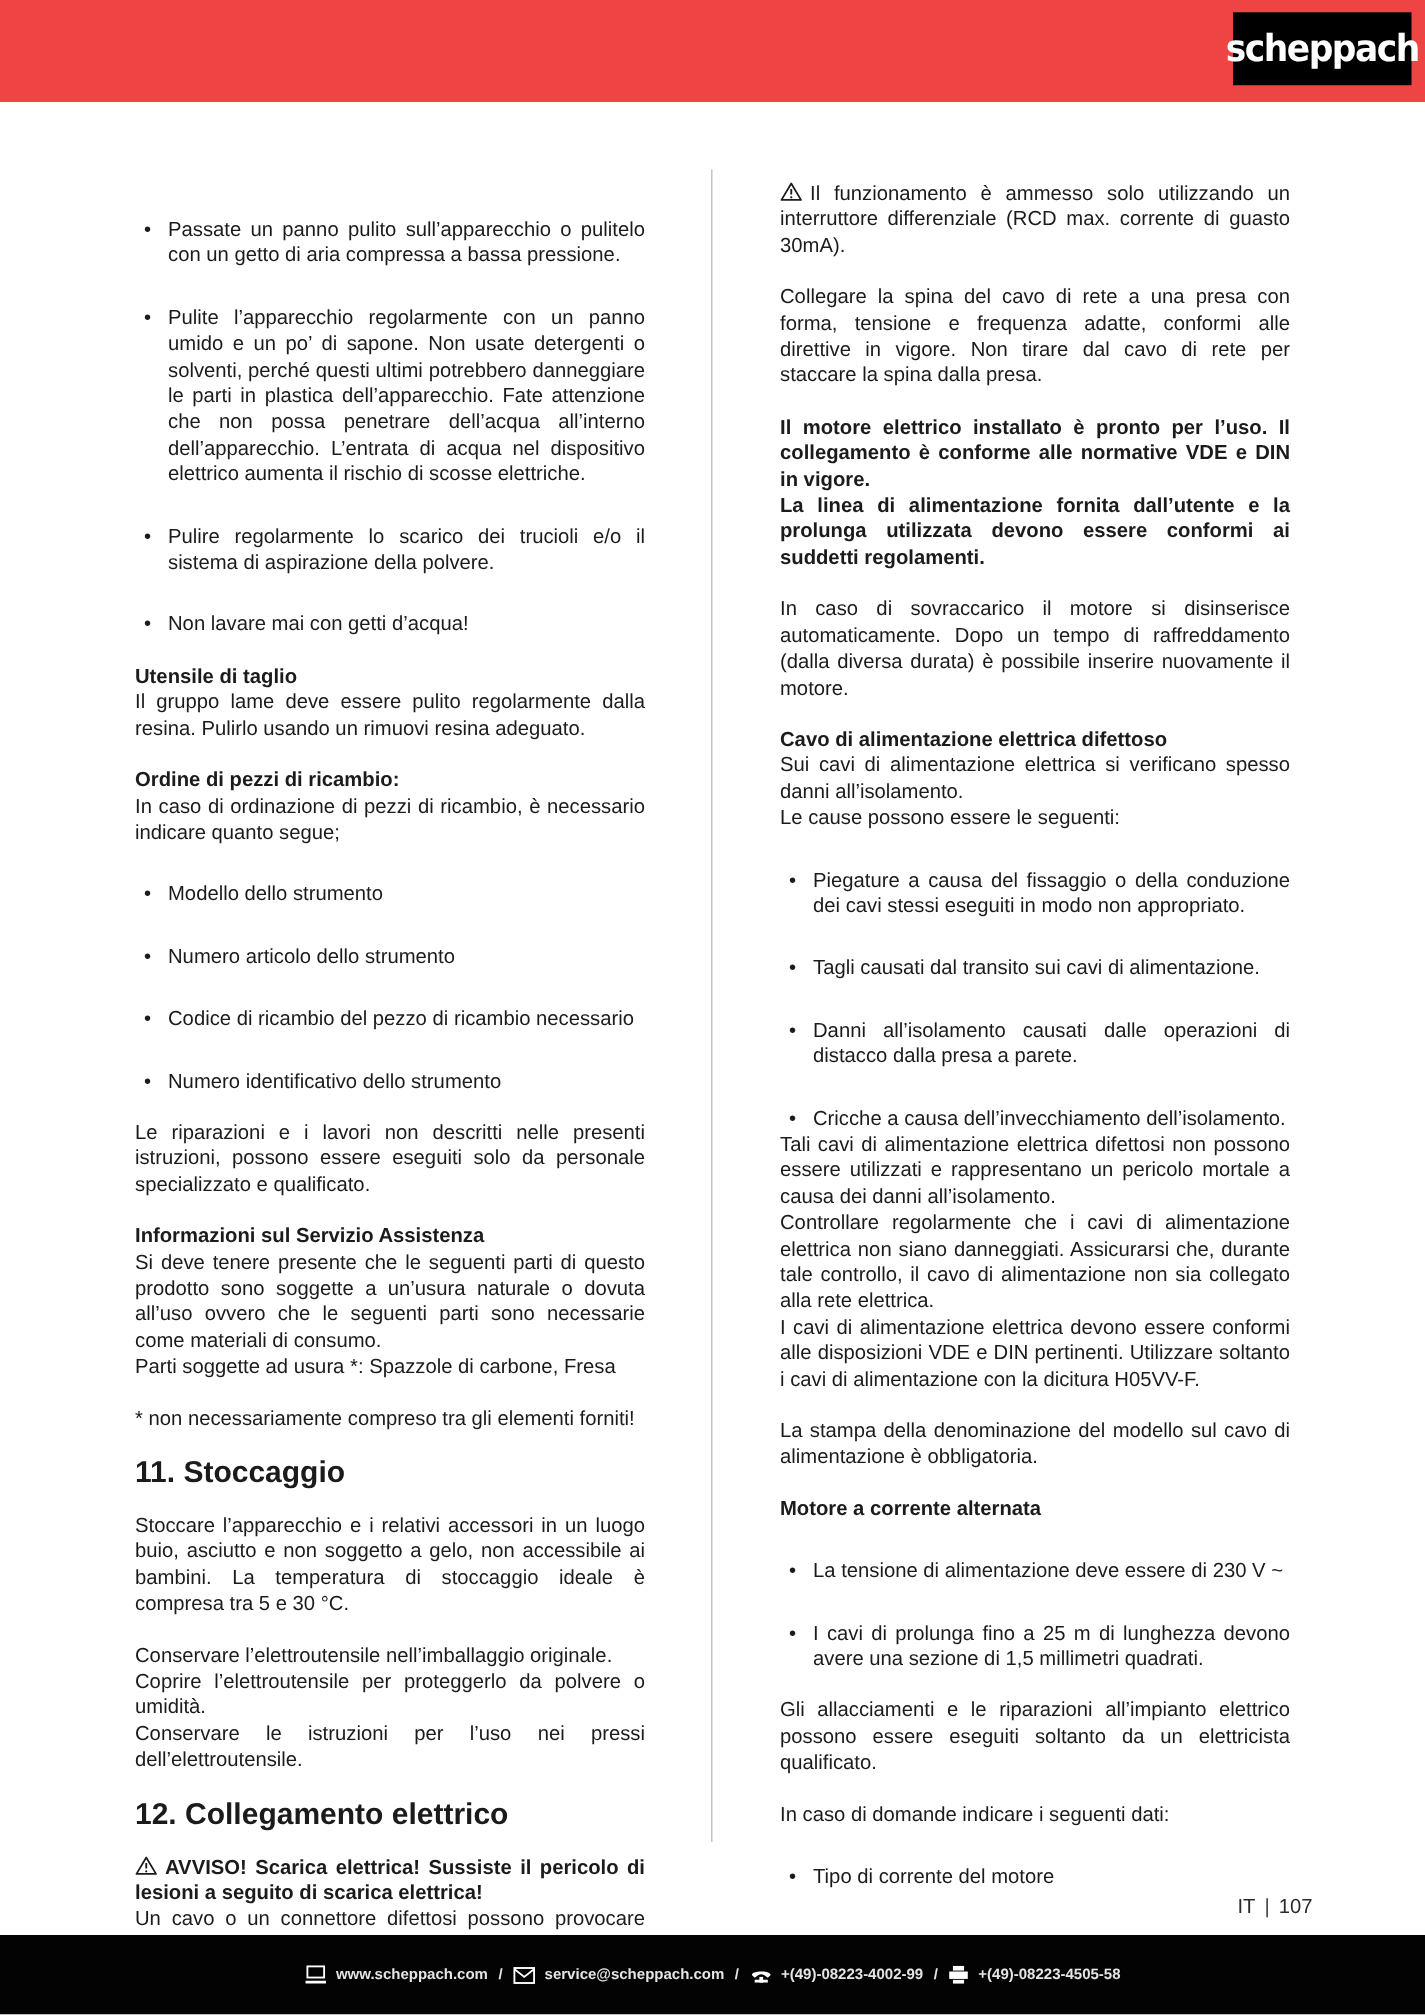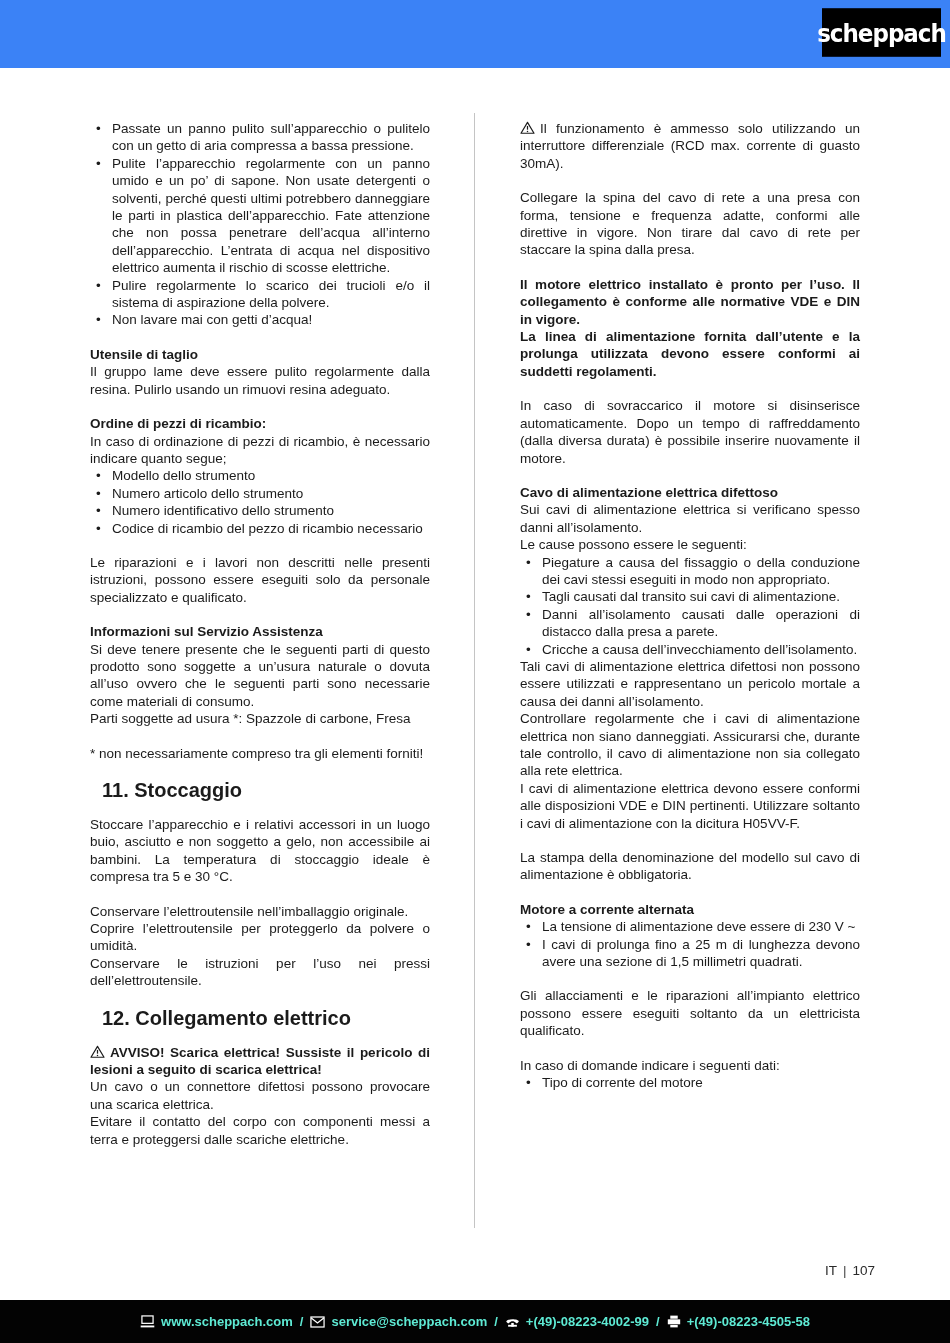--- a/index.html
+++ b/index.html
@@ -4,21 +4,21 @@
 <style>
   html,body { margin:0; padding:0; }
   body {
     width:950px; height:1343px; position:relative; overflow:hidden;
     background:#ffffff; color:#1b1b1b;
     font-family:"Liberation Sans", sans-serif;
   }
   
   .header-bar {
     position:absolute; top:0; left:0; width:950px; height:68px;
-    background:#3b82f6;
+    background:#ef4444;
   }
   .logo-box {
     position:absolute; top:10px; right:9px; width:119px; height:45px;
     background:#000; color:#fff;
     display:flex; align-items:center; justify-content:center;
     font-weight:bold; font-size:23px; letter-spacing:-1px;
     font-family:"DejaVu Sans", sans-serif;
     transform:scaleY(1.08);
   }
   
@@ -33,40 +33,40 @@
   .col-right { left:430px; }
   .col-divider {
     position:absolute; left:474px; top:113px; width:1px; height:1115px;
     background:#c4c4c4;
   }
   .p { margin:0; }
   .bold, .heading { font-weight:bold; }
   .gap { height:17px; }
   .title {
     font-size:20px; font-weight:bold; line-height:25px;
-    margin:16px 0 13px 12px; text-align:left;
+    margin:16px 0 13px 0; text-align:left;
   }
   ul.bullets { list-style:none; margin:0; padding:0; }
-  ul.bullets li { position:relative; padding-left:22px; }
+  ul.bullets li { position:relative; padding-left:22px;margin-top:24px; }
   ul.bullets li::before {
     content:"\2022"; position:absolute; left:6px; top:0;
   }
   .warn-icon { display:inline-block; vertical-align:-1px; margin-right:5px; }
   
   .page-number {
     position:absolute; top:1263px; right:75px;
     font-size:13.5px; color:#2a2a2a;
   }
   .page-number .sep { padding:0 6px; font-weight:normal; color:#444; }
   
   .footer-bar {
-    position:absolute; left:0; bottom:0; width:950px; height:43px;
-    background:#030303; color:#5eead4;
+    position:absolute; left:0; bottom:0; width:950px; height:53px;
+    background:#030303; color:#e5e5e5;
     display:flex; align-items:center; justify-content:center;
-    font-size:13px; font-weight:bold;
+    font-size:10px; font-weight:bold;
   }
   .footer-bar .seg { display:inline-flex; align-items:center; }
   .footer-bar .f-icon { margin:0 6px 0 0; display:inline-block; }
   .footer-bar .slash { padding:0 7px; }
 </style>
 </head>
 <body>
 
 <div class="header-bar">
   <div class="logo-box">
@@ -85,22 +85,22 @@
       </ul>
       <div class="gap"></div>
       <div class="heading">Utensile di taglio</div>
       <div class="p">Il gruppo lame deve essere pulito regolarmente dalla resina. Pulirlo usando un rimuovi resina adeguato.</div>
       <div class="gap"></div>
       <div class="heading">Ordine di pezzi di ricambio:</div>
       <div class="p">In caso di ordinazione di pezzi di ricambio, è necessario indicare quanto segue;</div>
       <ul class="bullets">
         <li>Modello dello strumento</li>
         <li>Numero articolo dello strumento</li>
+        <li>Codice di ricambio del pezzo di ricambio necessario</li>
         <li>Numero identificativo dello strumento</li>
-        <li>Codice di ricambio del pezzo di ricambio necessario</li>
       </ul>
       <div class="gap"></div>
       <div class="p">Le riparazioni e i lavori non descritti nelle presenti istruzioni, possono essere eseguiti solo da personale specializzato e qualificato.</div>
       <div class="gap"></div>
       <div class="heading">Informazioni sul Servizio Assistenza</div>
       <div class="p">Si deve tenere presente che le seguenti parti di questo prodotto sono soggette a un’usura naturale o dovuta all’uso ovvero che le seguenti parti sono necessarie come materiali di consumo.</div>
       <div class="p">Parti soggette ad usura *: Spazzole di carbone, Fresa</div>
       <div class="gap"></div>
       <div class="p">* non necessariamente compreso tra gli elementi forniti!</div>
       <div class="title">11. Stoccaggio</div>

